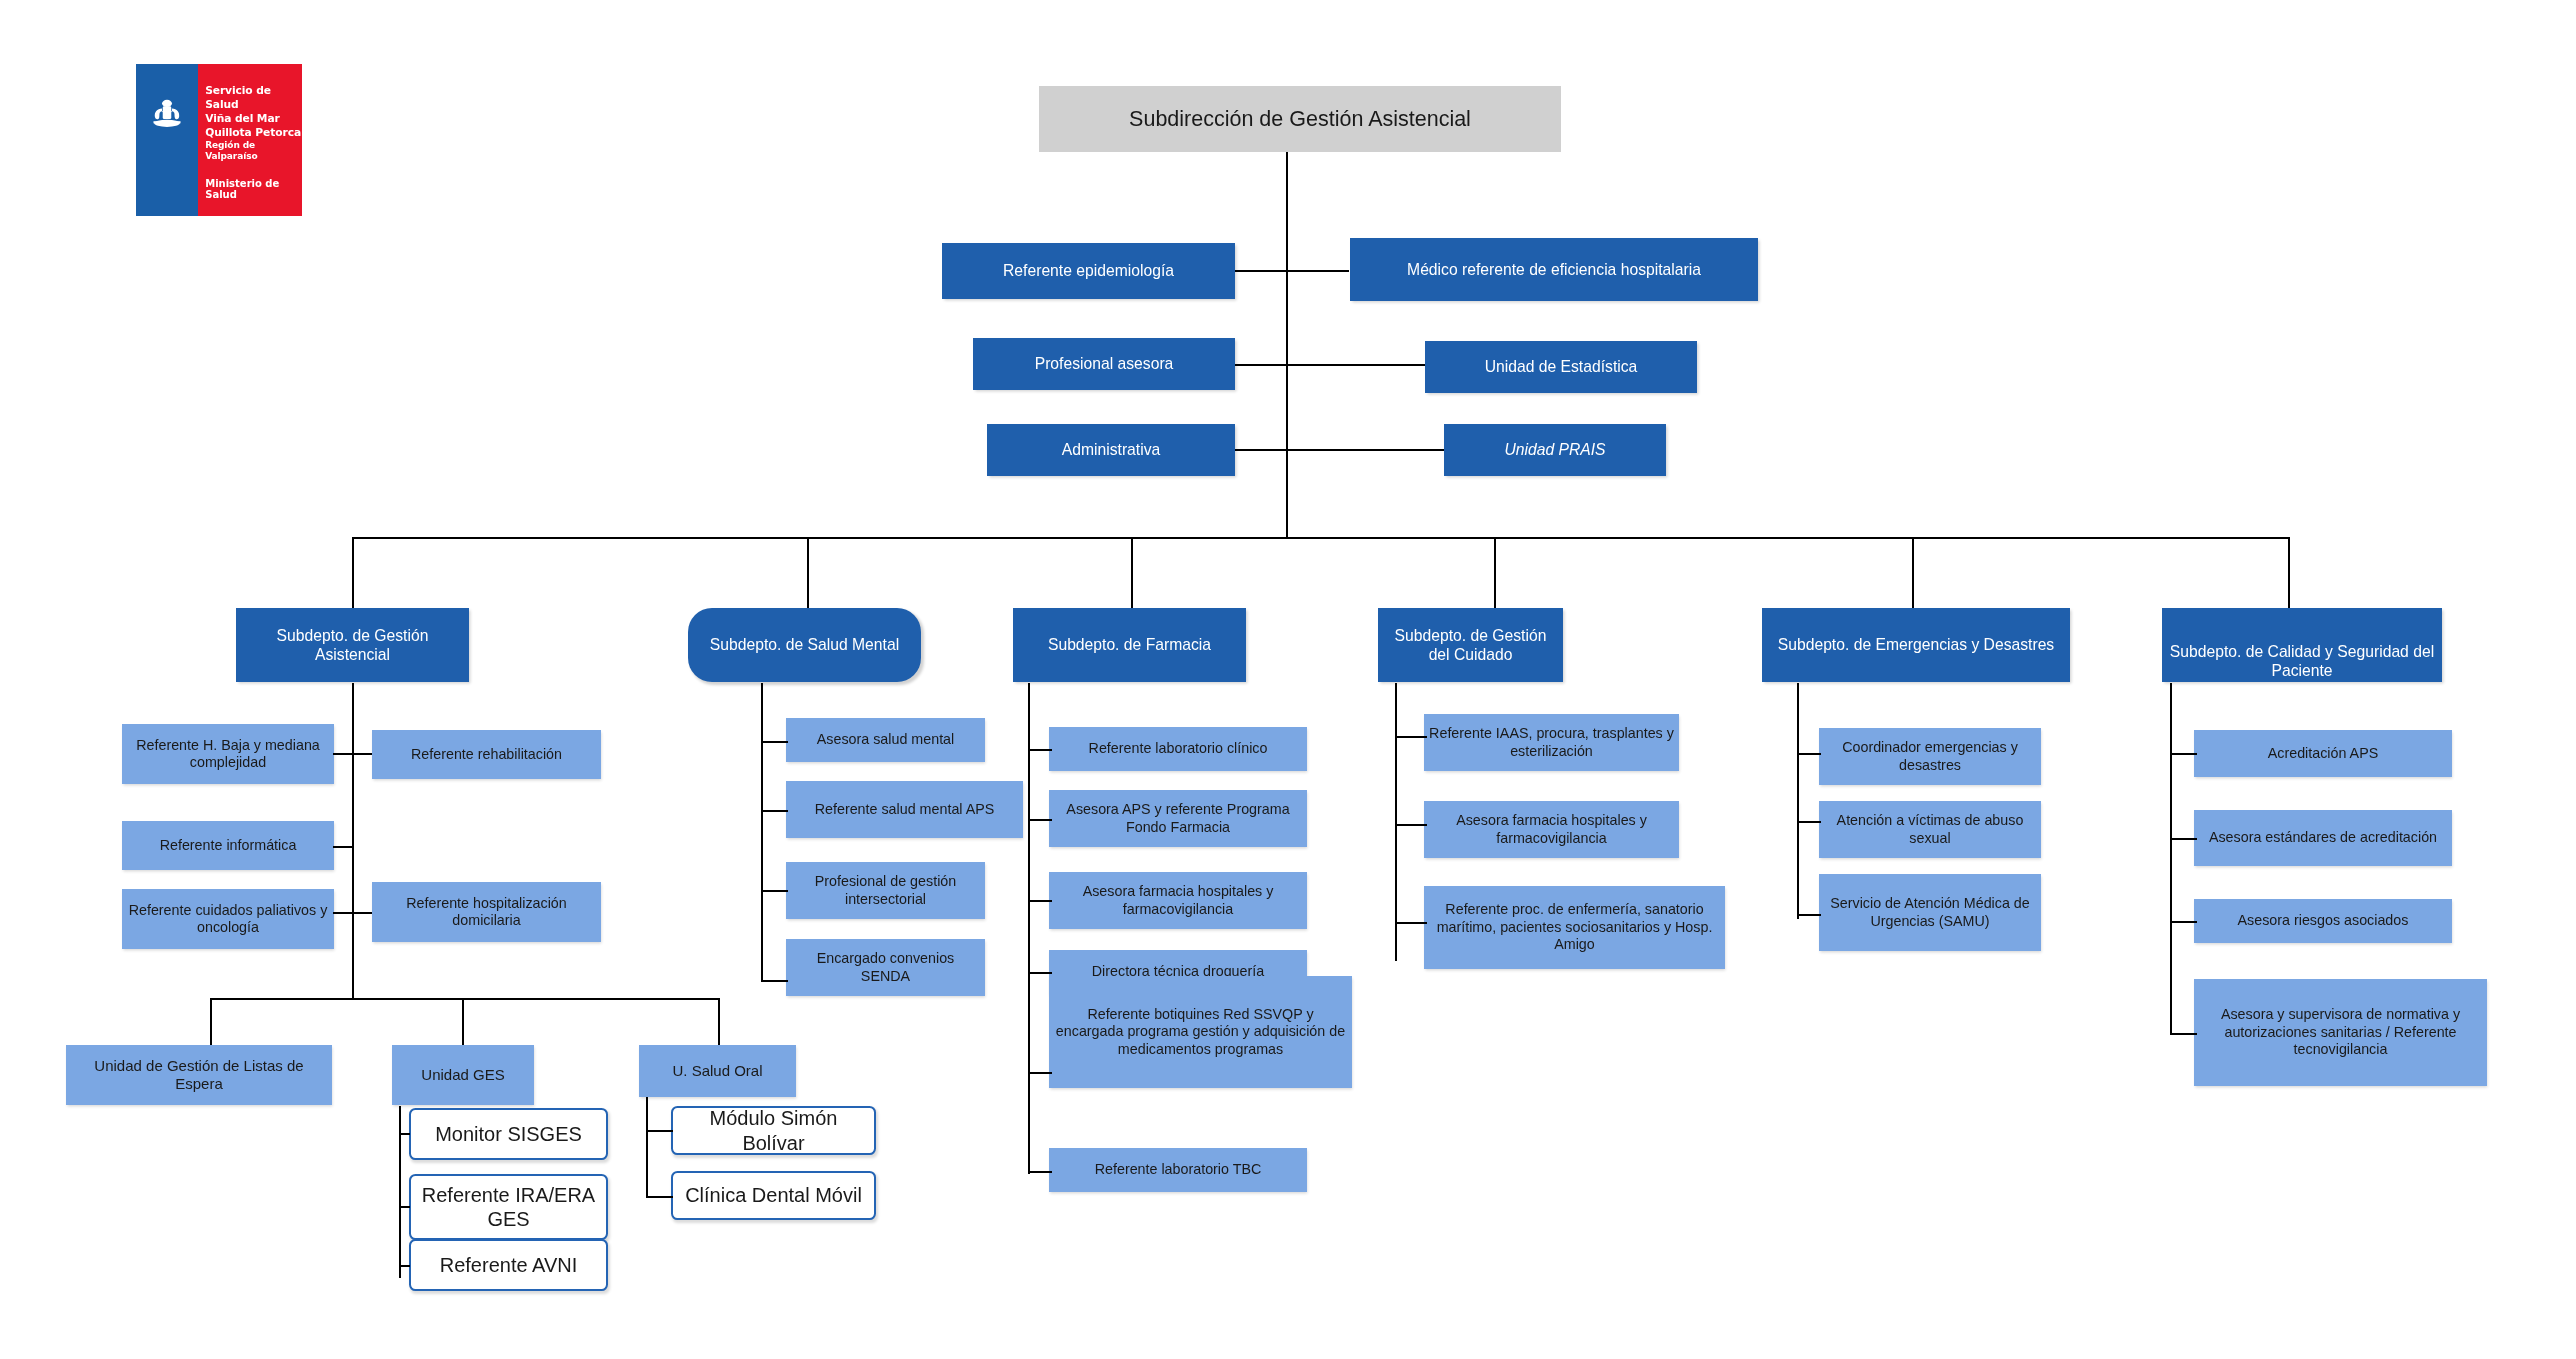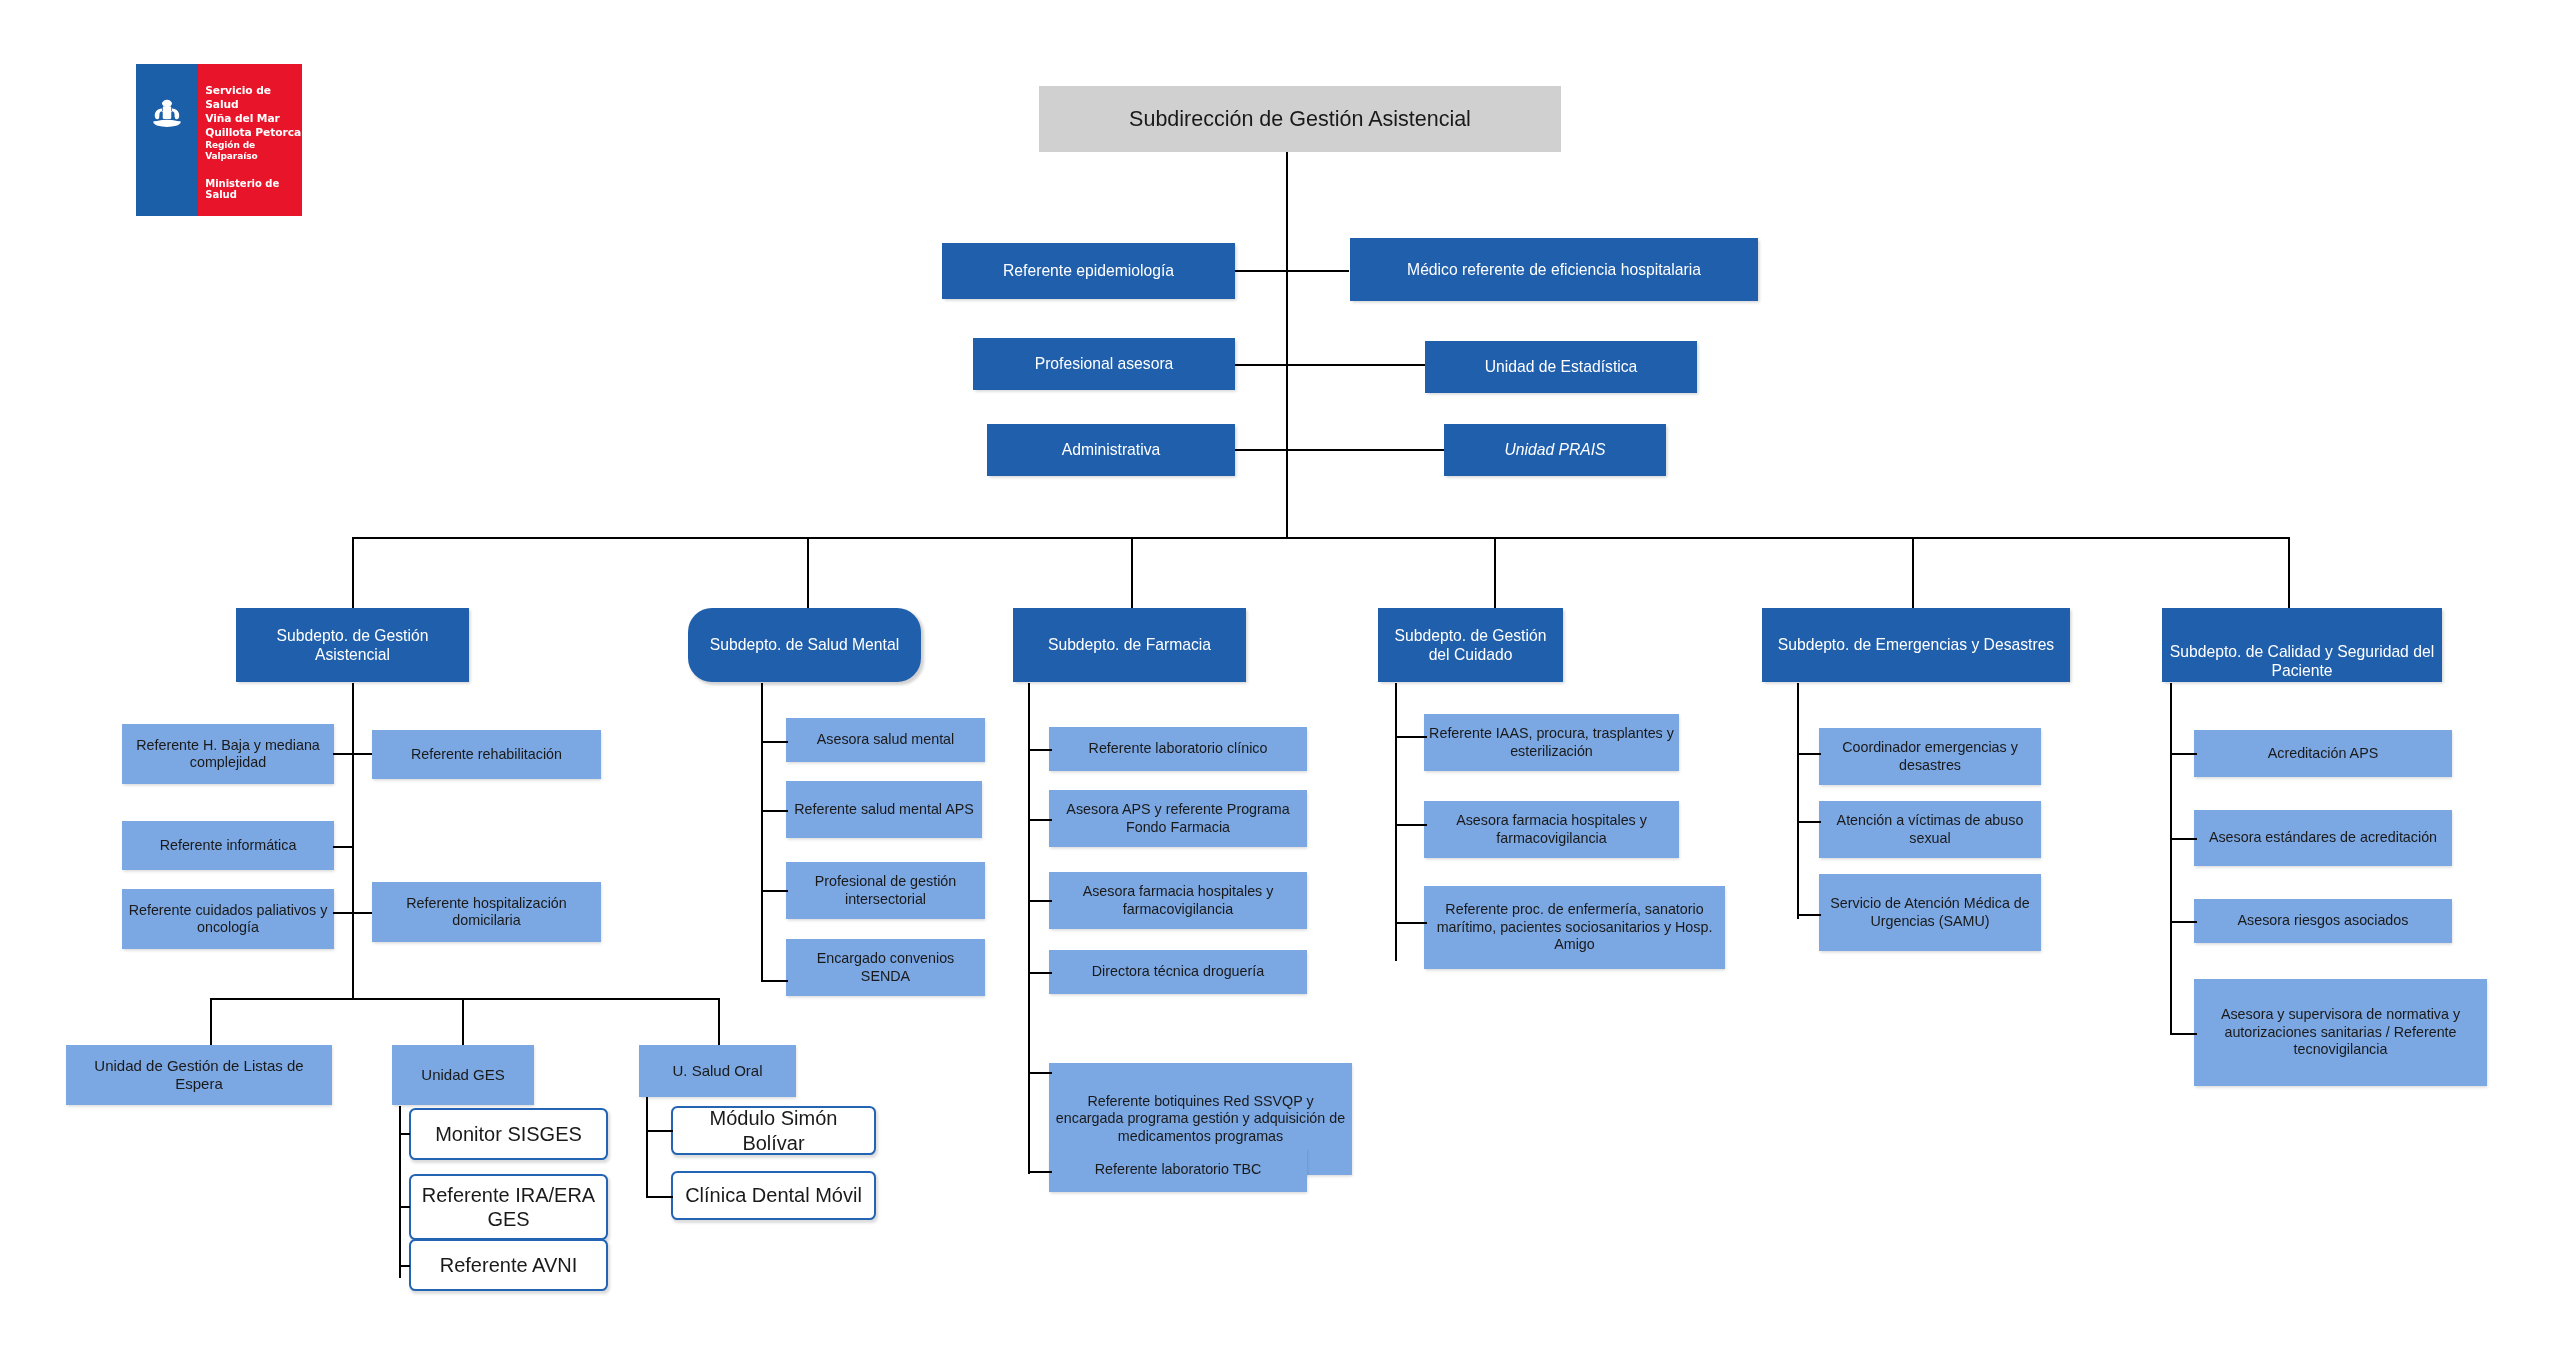--- a/index.html
+++ b/index.html
@@ -193,21 +193,21 @@
     <span>Clínica Dental Móvil</span>
   </div>
   <div class="ln lnh" style="left:646px;top:1130px;width:27px;"></div>
   <div class="ln lnh" style="left:646px;top:1196px;width:27px;"></div>
 
   <div class="ln lnv" style="left:761px;top:683px;height:299px;"></div>
 
   <div class="node leaf" style="left:786px;top:718px;width:199px;height:44px;">
     <span>Asesora salud mental</span>
   </div>
-  <div class="node leaf" style="left:786px;top:781px;width:196px;height:57px;">
+  <div class="node leaf" style="left:786px;top:781px;width:237px;height:57px;">
     <span>Referente salud mental APS</span>
   </div>
   <div class="node leaf" style="left:786px;top:862px;width:199px;height:57px;">
     <span>Profesional de gestión intersectorial</span>
   </div>
   <div class="node leaf" style="left:786px;top:939px;width:199px;height:57px;">
     <span>Encargado convenios SENDA</span>
   </div>
   <div class="ln lnh" style="left:761px;top:741px;width:27px;"></div>
   <div class="ln lnh" style="left:761px;top:810px;width:27px;"></div>
@@ -221,21 +221,21 @@
   </div>
   <div class="node leaf" style="left:1049px;top:790px;width:258px;height:57px;">
     <span>Asesora APS y referente Programa Fondo Farmacia</span>
   </div>
   <div class="node leaf" style="left:1049px;top:872px;width:258px;height:57px;">
     <span>Asesora farmacia hospitales y farmacovigilancia</span>
   </div>
   <div class="node leaf" style="left:1049px;top:950px;width:258px;height:44px;">
     <span>Directora técnica droguería</span>
   </div>
-  <div class="node leaf" style="left:1049px;top:1063px;width:303px;height:112px;">
+  <div class="node leaf" style="left:1049px;top:976px;width:303px;height:112px;">
     <span>Referente botiquines Red SSVQP y encargada programa gestión y adquisición de medicamentos programas</span>
   </div>
   <div class="node leaf" style="left:1049px;top:1148px;width:258px;height:44px;">
     <span>Referente laboratorio TBC</span>
   </div>
   <div class="ln lnh" style="left:1028px;top:749px;width:24px;"></div>
   <div class="ln lnh" style="left:1028px;top:819px;width:24px;"></div>
   <div class="ln lnh" style="left:1028px;top:900px;width:24px;"></div>
   <div class="ln lnh" style="left:1028px;top:972px;width:24px;"></div>
   <div class="ln lnh" style="left:1028px;top:1072px;width:24px;"></div>

